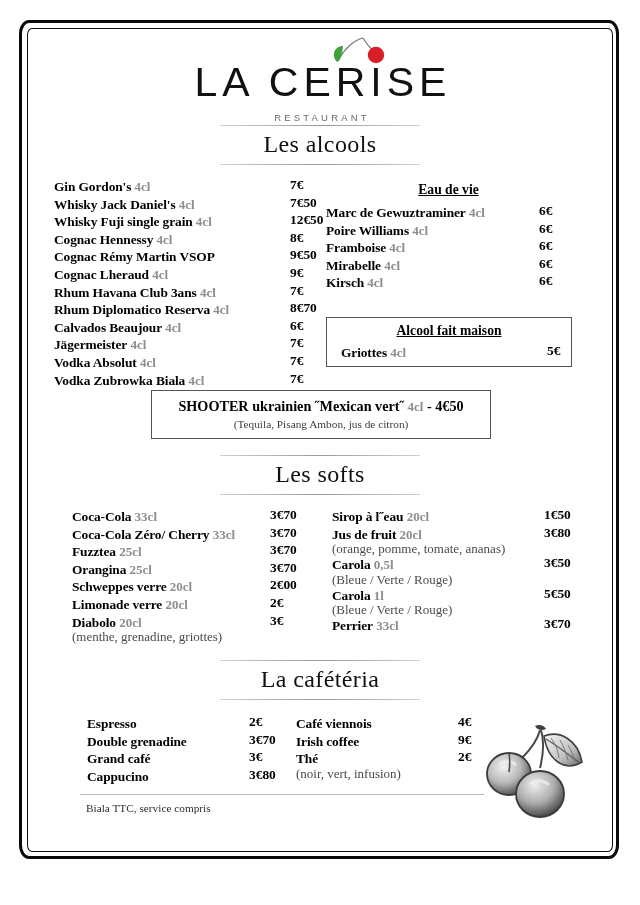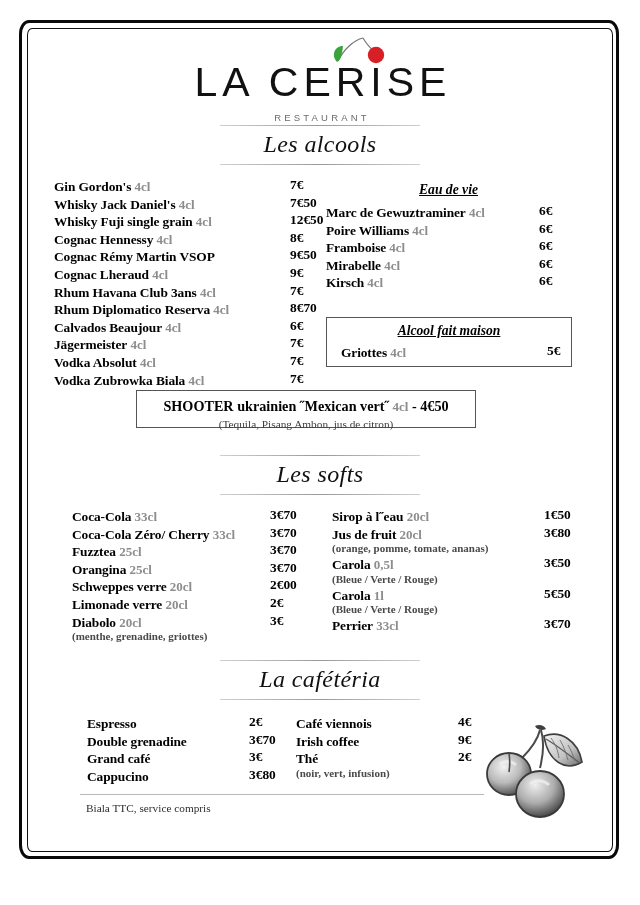--- a/index.html
+++ b/index.html
@@ -93,21 +93,20 @@
   }
   .section-head .rule {
     height: 1px;
     background: linear-gradient(to right,#cfcfcf,#9a9a9a,#cfcfcf);
   }
   .section-head .title {
     font-size: 24px;
     padding: 5px 0 6px;
     color: #111;
     letter-spacing: 0.4px;
-    font-style: italic;
   }
 
   
   .col { position: absolute; }
   .row {
     position: relative;
     height: 17.6px;
     white-space: nowrap;
   }
   .nm {
@@ -121,29 +120,28 @@
     font-size: 13px;
     margin-top: 28px;
   }
   .price {
     position: absolute;
     font-weight: bold;
     font-size: 13.4px;
   }
   .note {
     color: #4a4a4a;
-    font-size: 11px;
-    font-weight: bold;
+    font-size: 13px;
+    font-weight: normal;
     line-height: 13px;
     height: 13px;
     white-space: nowrap;
   }
   .subhead {
     font-weight: bold;
-    font-style: italic;
     font-size: 13.6px;
     text-decoration: underline;
     text-align: center;
   }
 
   
   .boxed {
     position: absolute;
     border: 1.3px solid #555;
     box-sizing: border-box;
@@ -235,21 +233,21 @@
         </div>
     </div>
 
     <div class="boxed" style="left:292px; top:285px; width:246px; height:50px;">
       <div class="subhead" style="padding-top:5px;">Alcool fait maison</div>
       <div id="maison-list" style="margin-top:4px; padding-left:14px; padding-right:12px;">
           <div class="row"><span class="nm">Griottes</span><span class="vol"> 4cl</span><span class="price" style="left: 206px;">5€</span></div>
         </div>
     </div>
 
-    <div class="boxed" style="left:102px; top:358px; width:340px; height:38px;">
+    <div class="boxed" style="left:117px; top:358px; width:340px; height:49px;">
       <div class="shooter-title">
         <span>SHOOTER ukrainien ˝Mexican vert˝</span><span class="vol" style="font-size:13px;">&nbsp;</span><span class="vol">4cl</span><span>&nbsp;</span><span>- 4€50</span>
       </div>
       <div class="shooter-note">(Tequila, Pisang Ambon, jus de citron)</div>
     </div>
 
     <div class="section-head" style="left:186px; top:423px;">
       <div class="rule"></div>
       <div class="title">Les softs</div>
       <div class="rule"></div>

